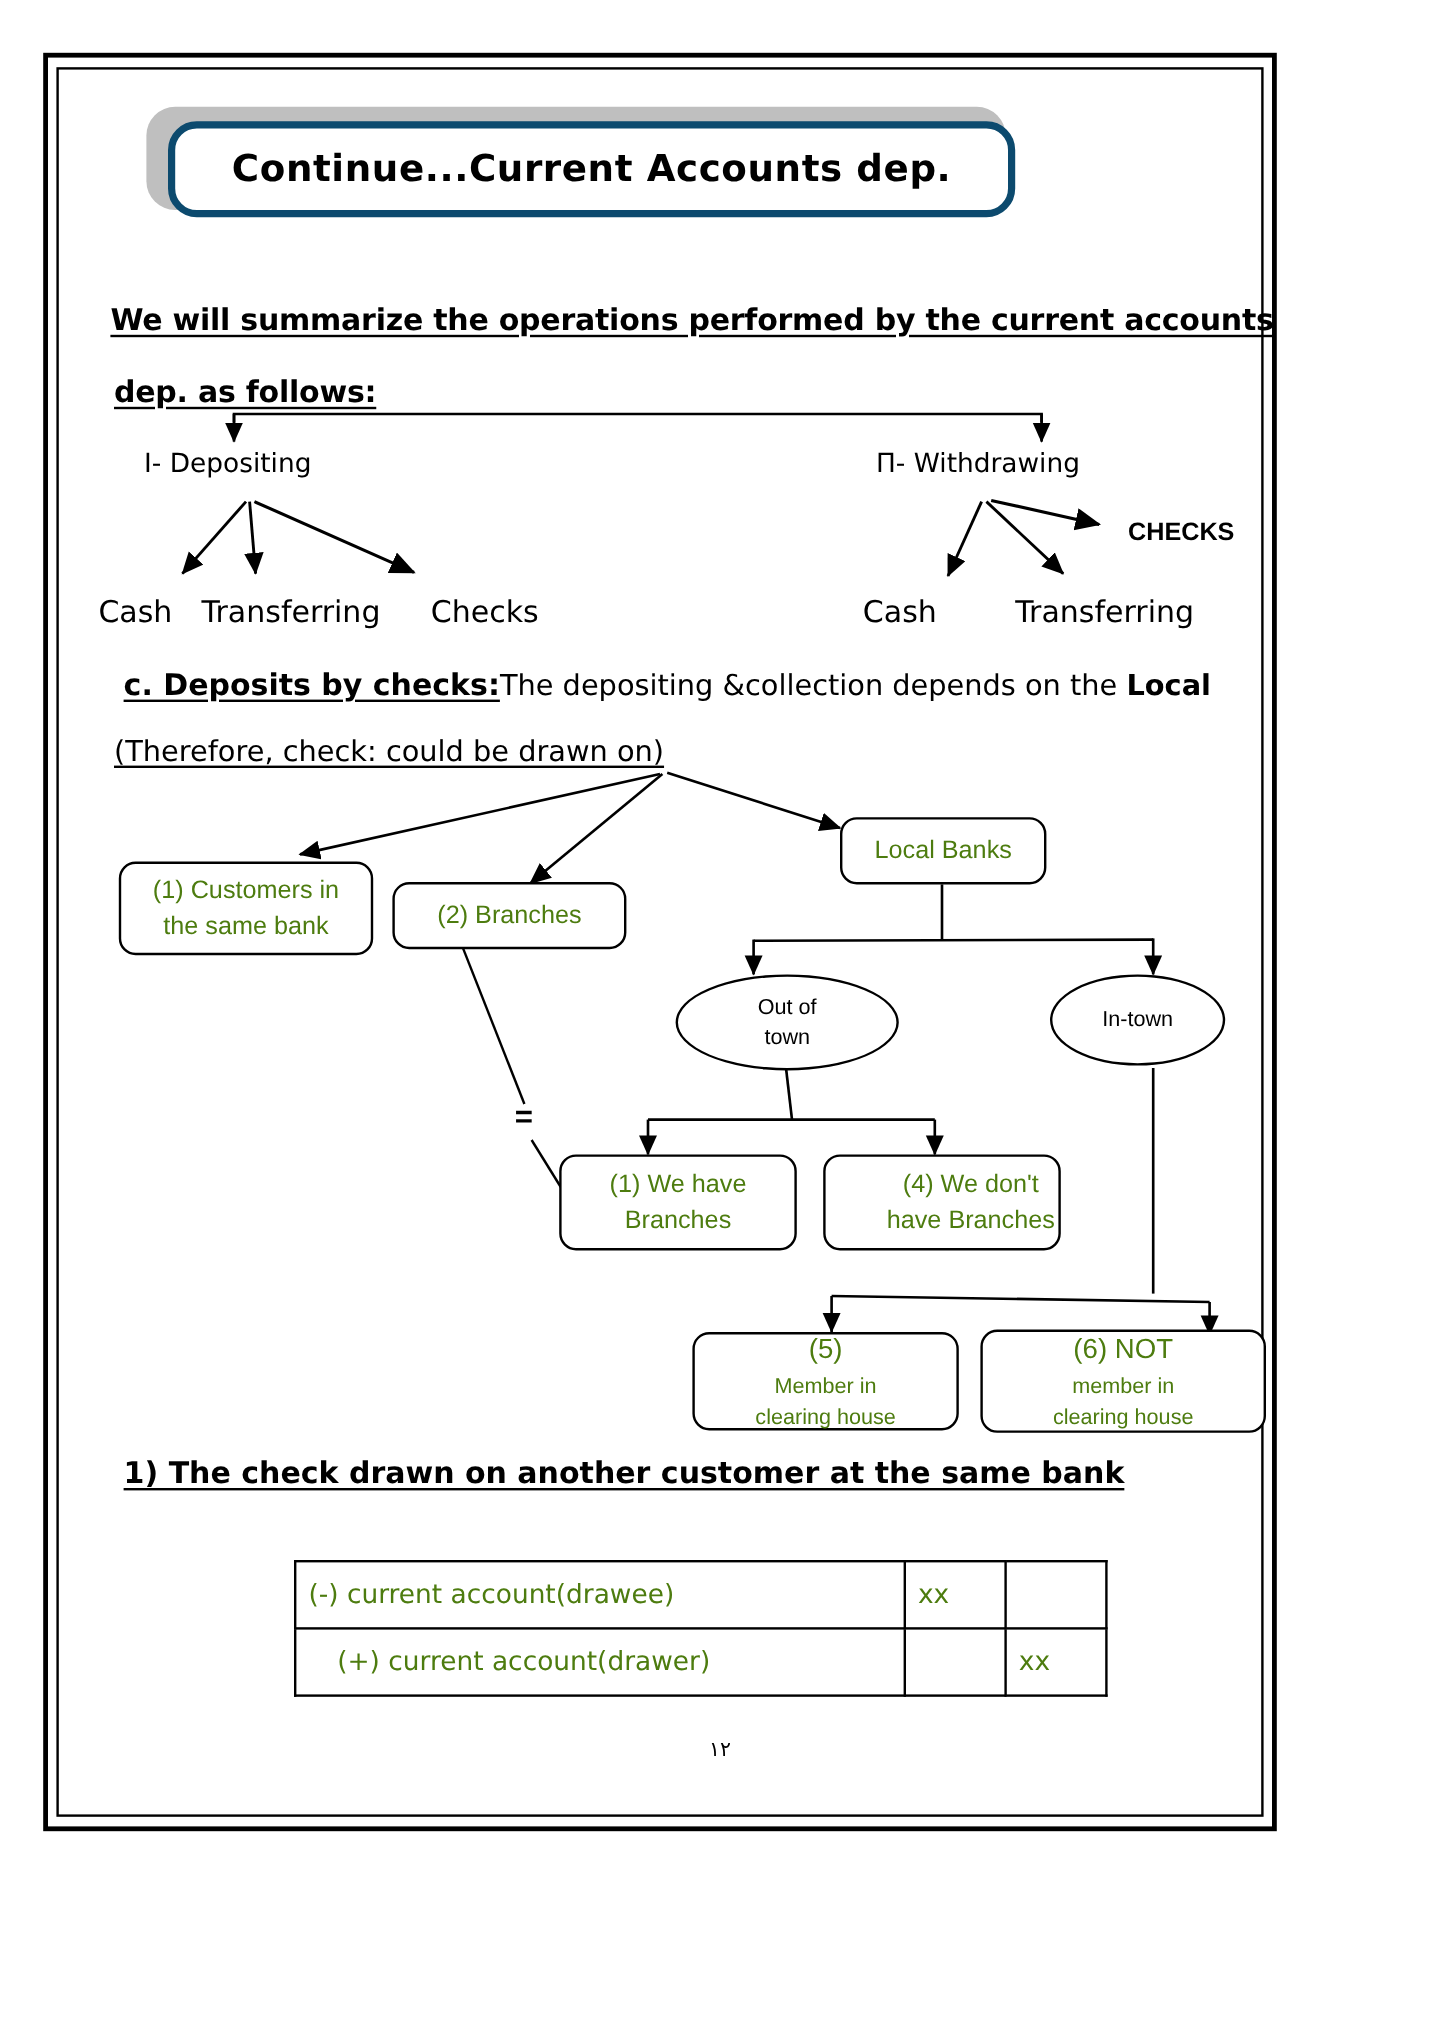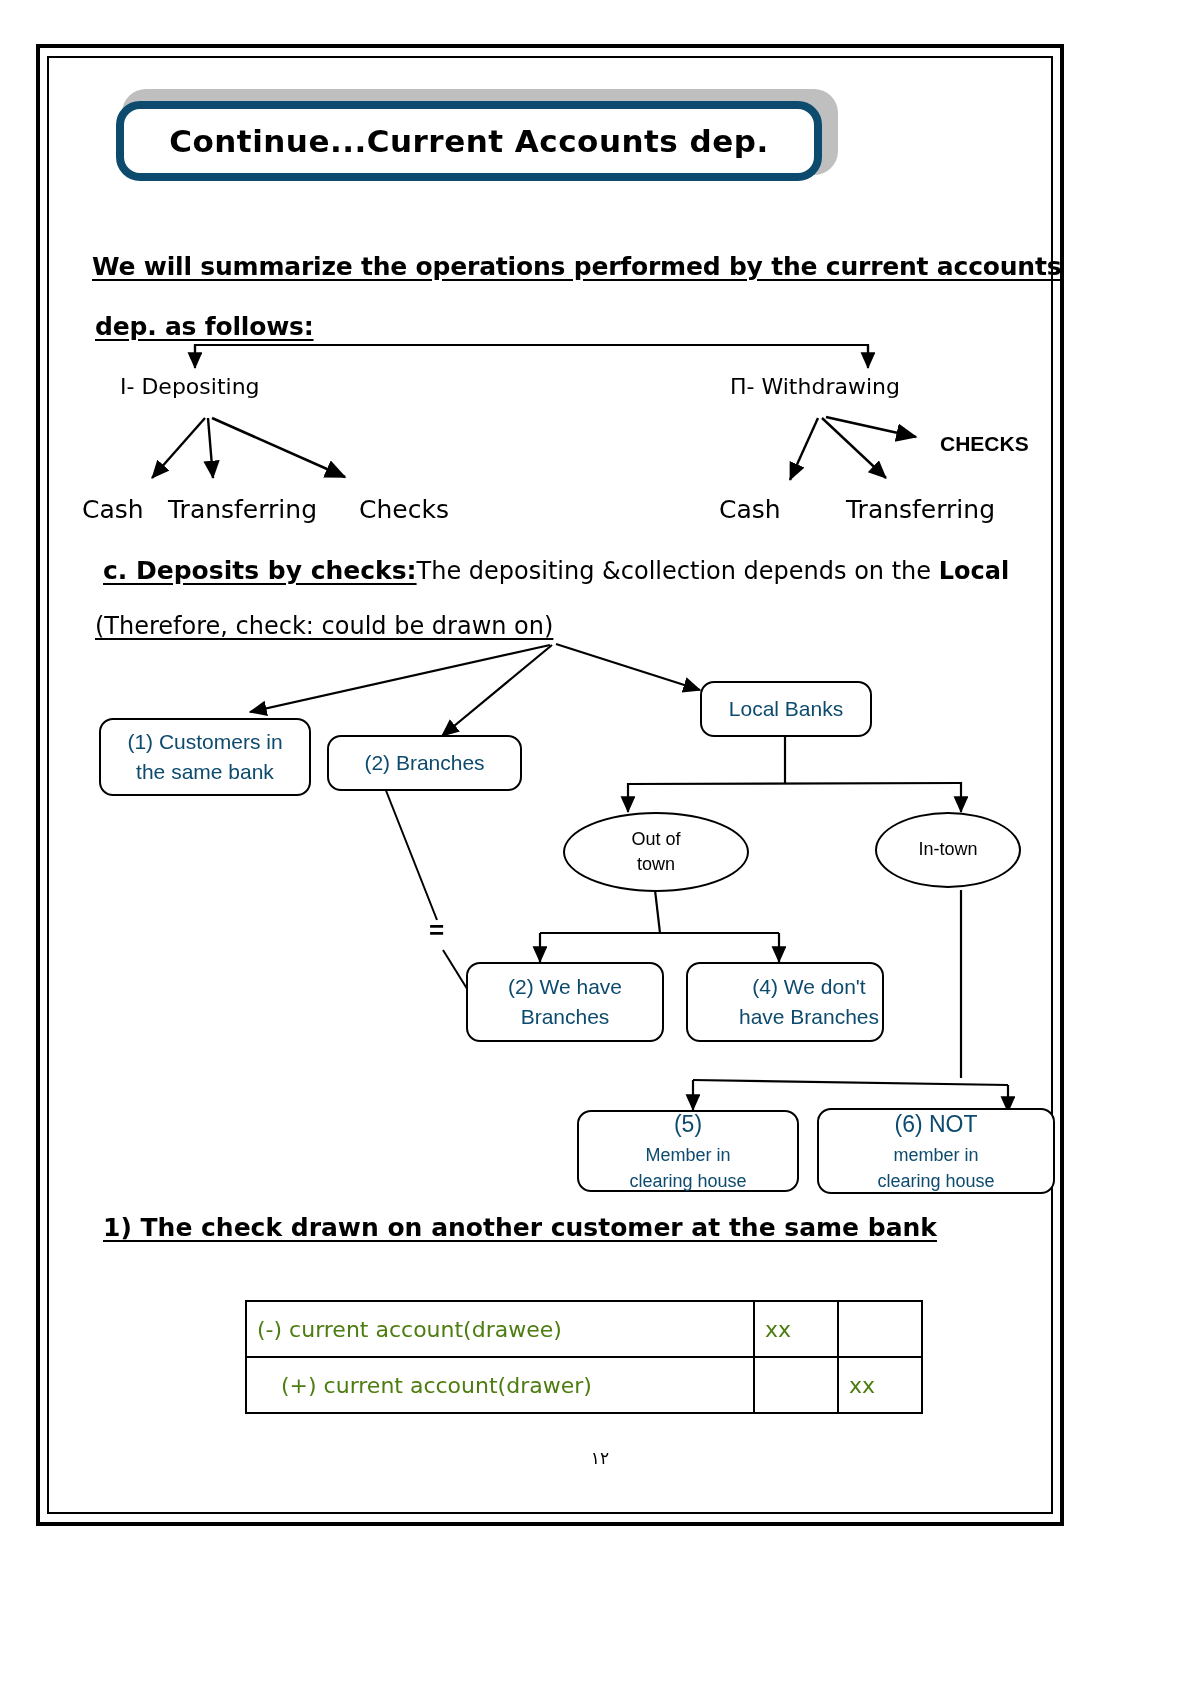--- a/index.html
+++ b/index.html
@@ -43,26 +43,26 @@
     position: absolute;
     left: 122px;
     top: 89px;
     width: 716px;
     height: 86px;
     background: #bfbfbf;
     border-radius: 24px;
   }
   .title-box {
     position: absolute;
-    left: 116px;
+    left: 140px;
     top: 101px;
     width: 706px;
     height: 80px;
     background: #ffffff;
-    border: 8px solid #0c4a6e;
+    border: 6px solid #0c4a6e;
     border-radius: 24px;
     box-sizing: border-box;
     display: flex;
     align-items: center;
     justify-content: center;
   }
   .title-text {
     font-family: "DejaVu Sans", sans-serif;
     font-size: 31px;
     font-weight: bold;
@@ -121,21 +121,21 @@
     border-radius: 14px;
     box-sizing: border-box;
     display: flex;
     flex-direction: column;
     align-items: center;
     justify-content: center;
     text-align: center;
     font-family: "Liberation Sans", sans-serif;
     font-size: 21px;
     line-height: 1.45;
-    color: #0c4a6e;
+    color: #4d7c0f;
   }
   .rbox span { display: block; }
 
   .ellipse {
     position: absolute;
     background: #fff;
     border: 2px solid #000;
     border-radius: 50%;
     box-sizing: border-box;
     display: flex;
@@ -301,21 +301,21 @@
   <div class="ellipse" style="left:563px; top:812px; width:186px; height:80px;">
     <span>Out of</span>
     <span>town</span>
   </div>
 
   <div class="ellipse" style="left:875px; top:812px; width:146px; height:76px;">
     <span>In-town</span>
   </div>
 
   <div class="rbox" style="left:466px; top:962px; width:198px; height:80px;">
-    <span>(2) We have</span>
+    <span>(1) We have</span>
     <span>Branches</span>
   </div>
 
   <div class="rbox" style="left:686px; top:962px; width:198px; height:80px;padding-left:48px;">
     <span>(4) We don't</span>
     <span>have Branches</span>
   </div>
 
   <div class="rbox box56" style="left:577px; top:1110px; width:222px; height:82px;">
     <span>

